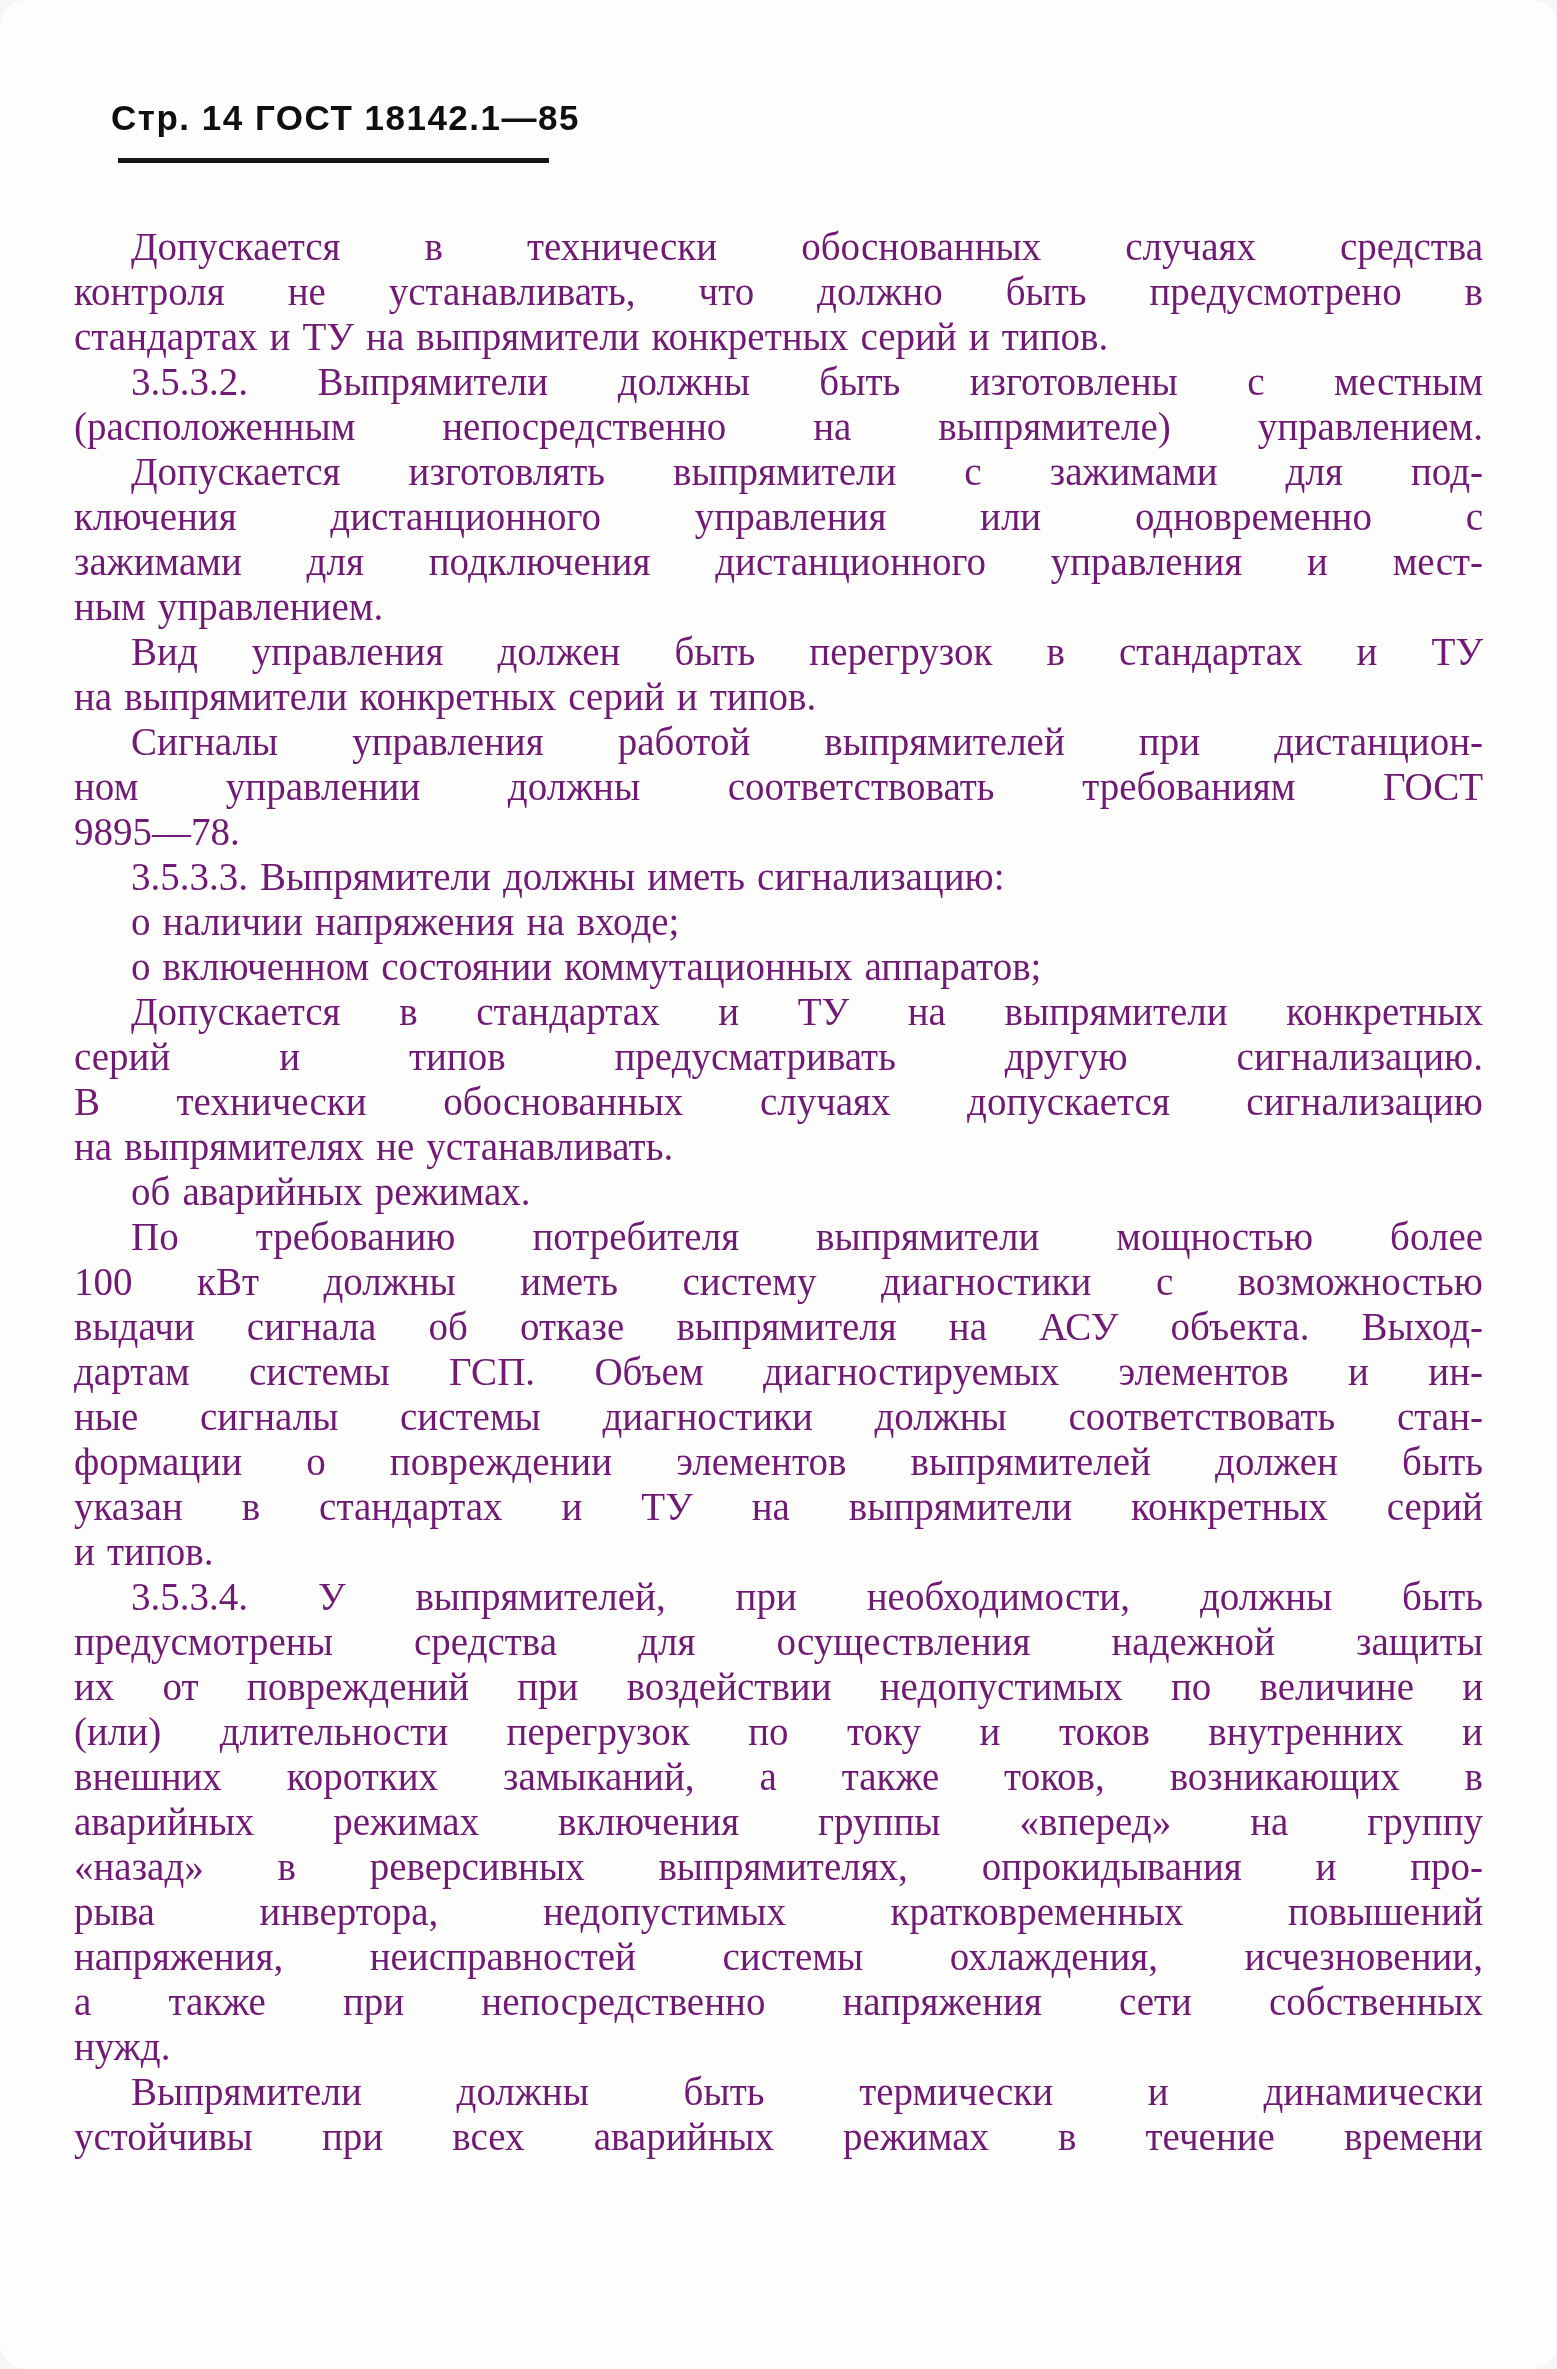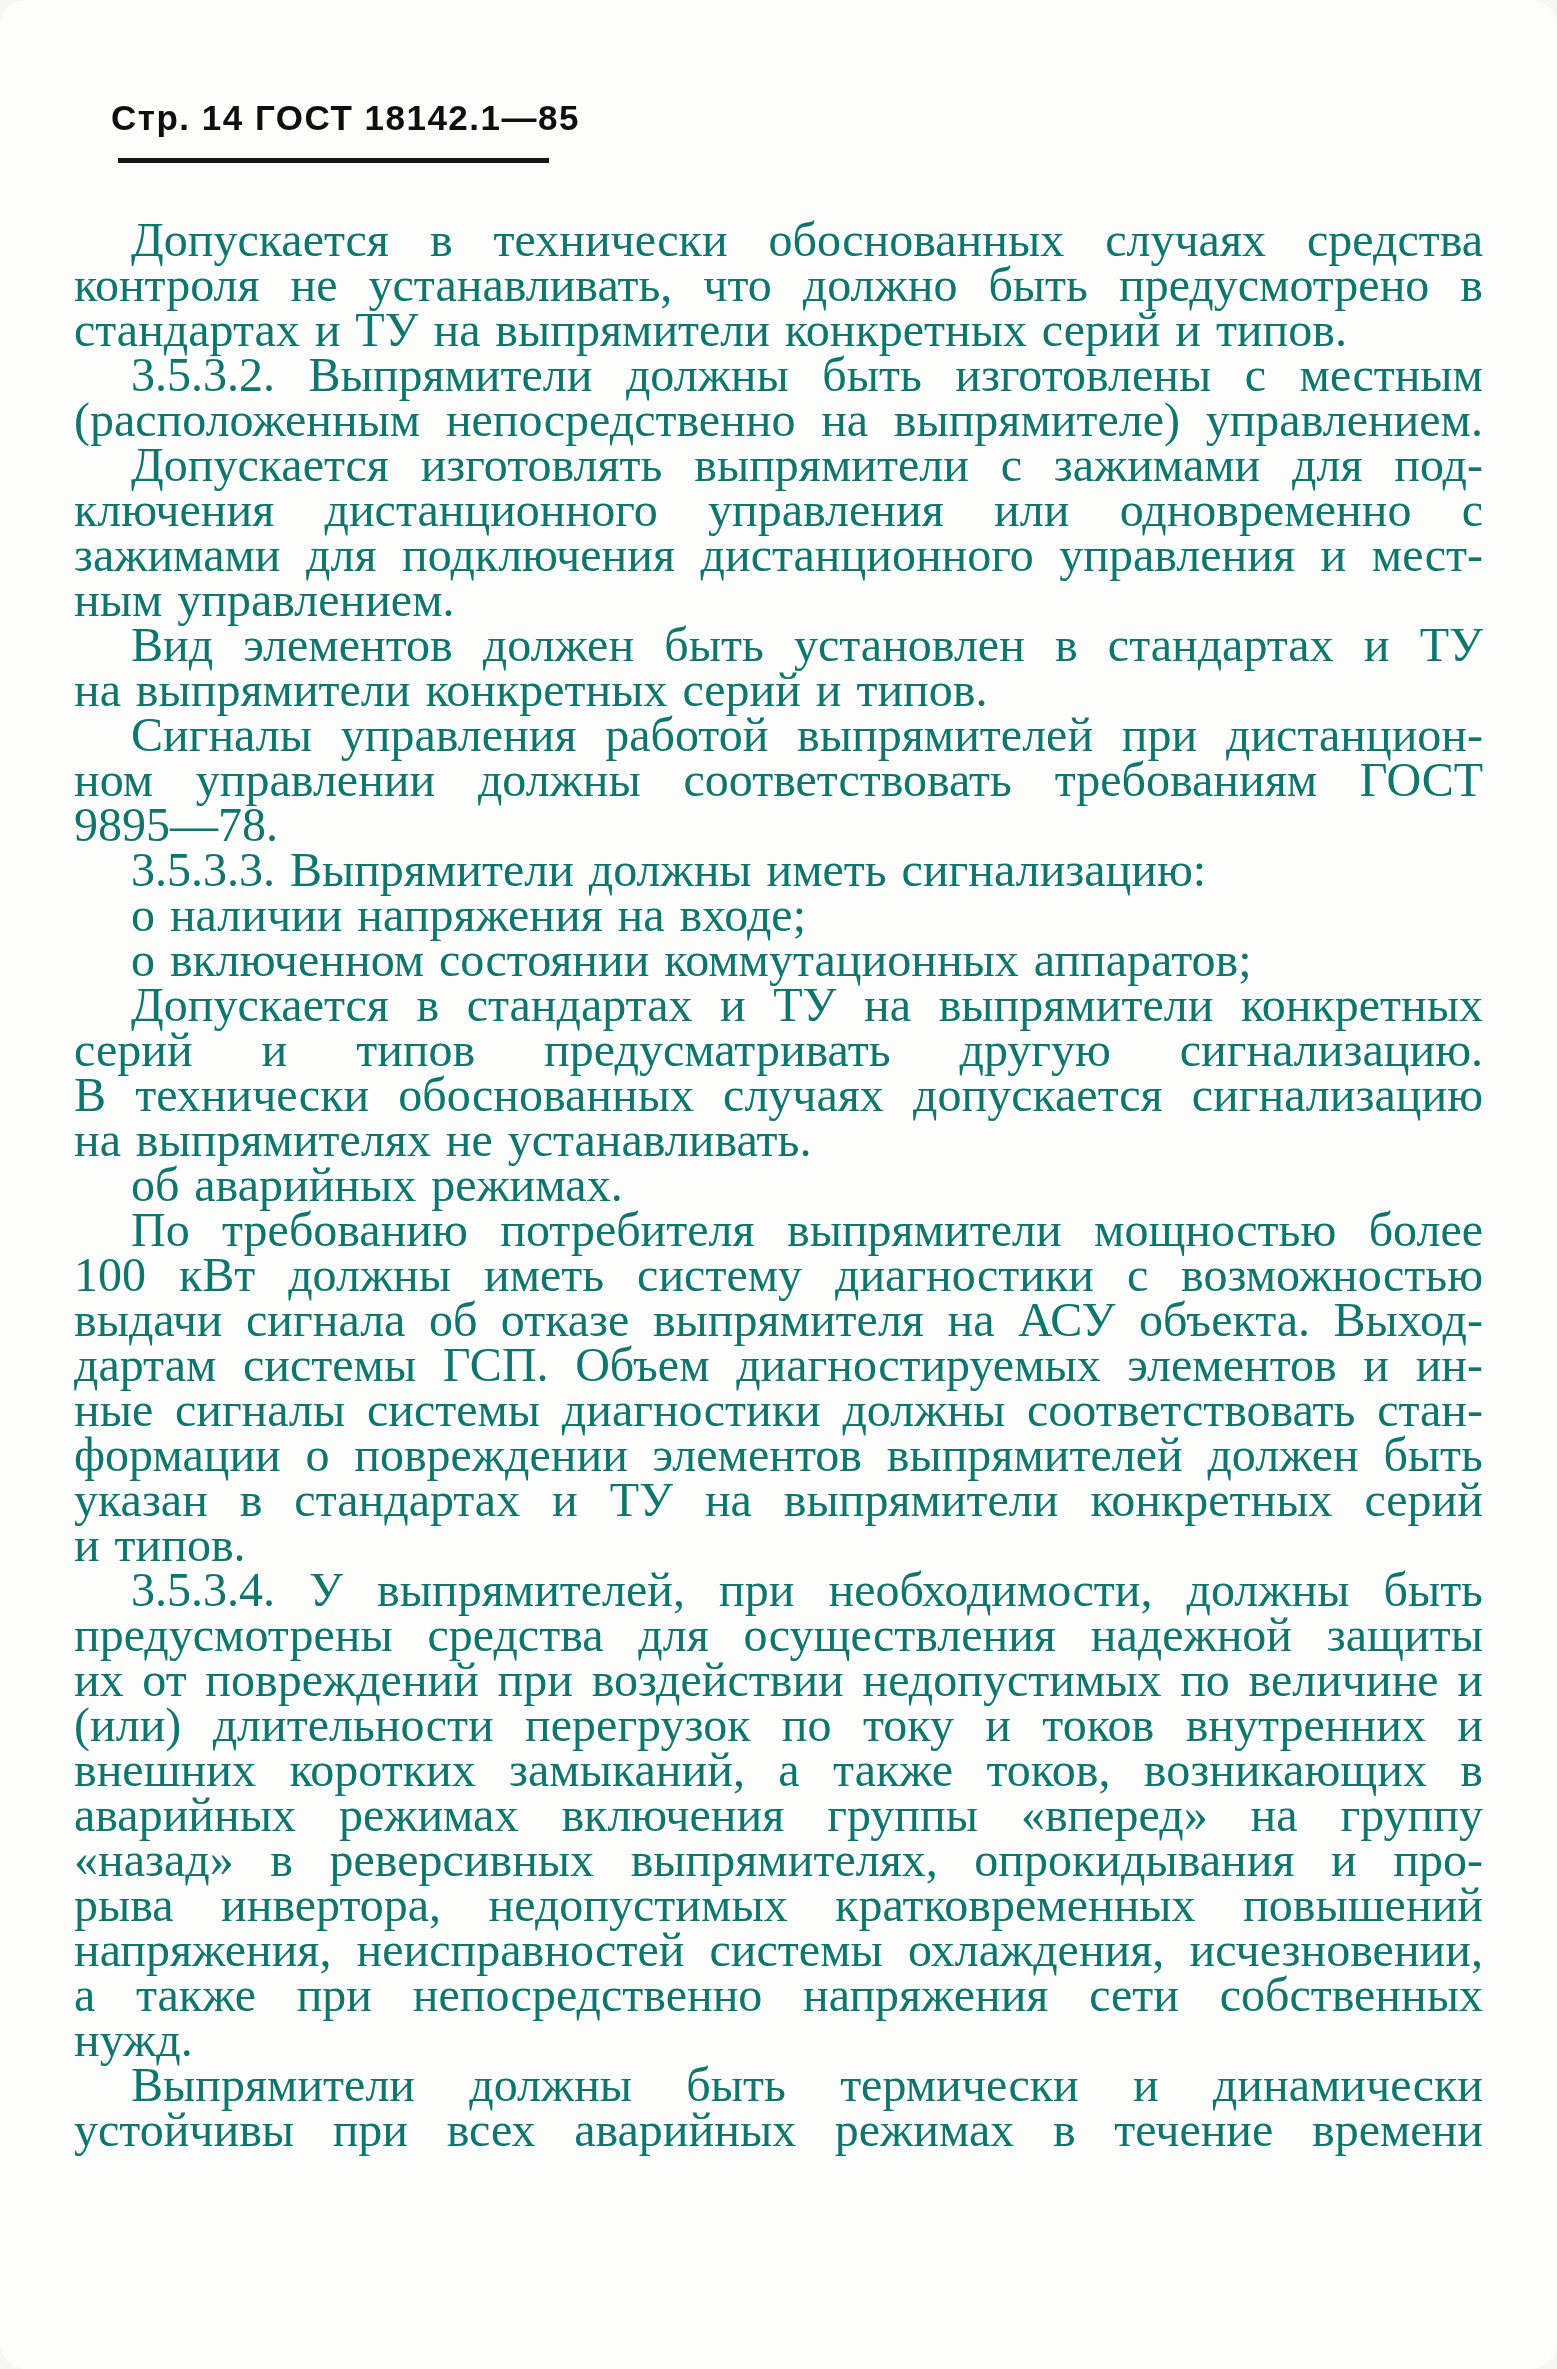--- a/index.html
+++ b/index.html
@@ -36,26 +36,26 @@
     position: absolute;
     left: 118px;
     top: 158px;
     width: 431px;
     height: 4.9px;
     background: #161616;
   }
   .text-block {
     position: absolute;
     left: 74px;
-    top: 217px;
+    top: 224px;
     width: 1409px;
     font-family: "Liberation Serif", serif;
-    font-size: 48px;
+    font-size: 39px;
     line-height: 45px;
-    color: #0f766e;
+    color: #701a75;
     word-spacing: 0.06em;
   }
   .paragraph { margin: 0; }
   .line { width: 100%; }
   .line.justify {
     text-align: justify;
     text-align-last: justify;
   }
   .line.left {
     text-align: left;
@@ -81,21 +81,21 @@
         <div class="line justify indent">3.5.3.2. Выпрямители должны быть изготовлены с местным</div>
         <div class="line justify">(расположенным непосредственно на выпрямителе) управлением.</div>
       </div>
       <div class="paragraph">
         <div class="line justify indent">Допускается изготовлять выпрямители с зажимами для под-</div>
         <div class="line justify">ключения дистанционного управления или одновременно с</div>
         <div class="line justify">зажимами для подключения дистанционного управления и мест-</div>
         <div class="line left">ным управлением.</div>
       </div>
       <div class="paragraph">
-        <div class="line justify indent">Вид элементов должен быть установлен в стандартах и ТУ</div>
+        <div class="line justify indent">Вид управления должен быть перегрузок в стандартах и ТУ</div>
         <div class="line left">на выпрямители конкретных серий и типов.</div>
       </div>
       <div class="paragraph">
         <div class="line justify indent">Сигналы управления работой выпрямителей при дистанцион-</div>
         <div class="line justify">ном управлении должны соответствовать требованиям ГОСТ</div>
         <div class="line left">9895—78.</div>
       </div>
       <div class="paragraph">
         <div class="line left indent">3.5.3.3. Выпрямители должны иметь сигнализацию:</div>
       </div>

